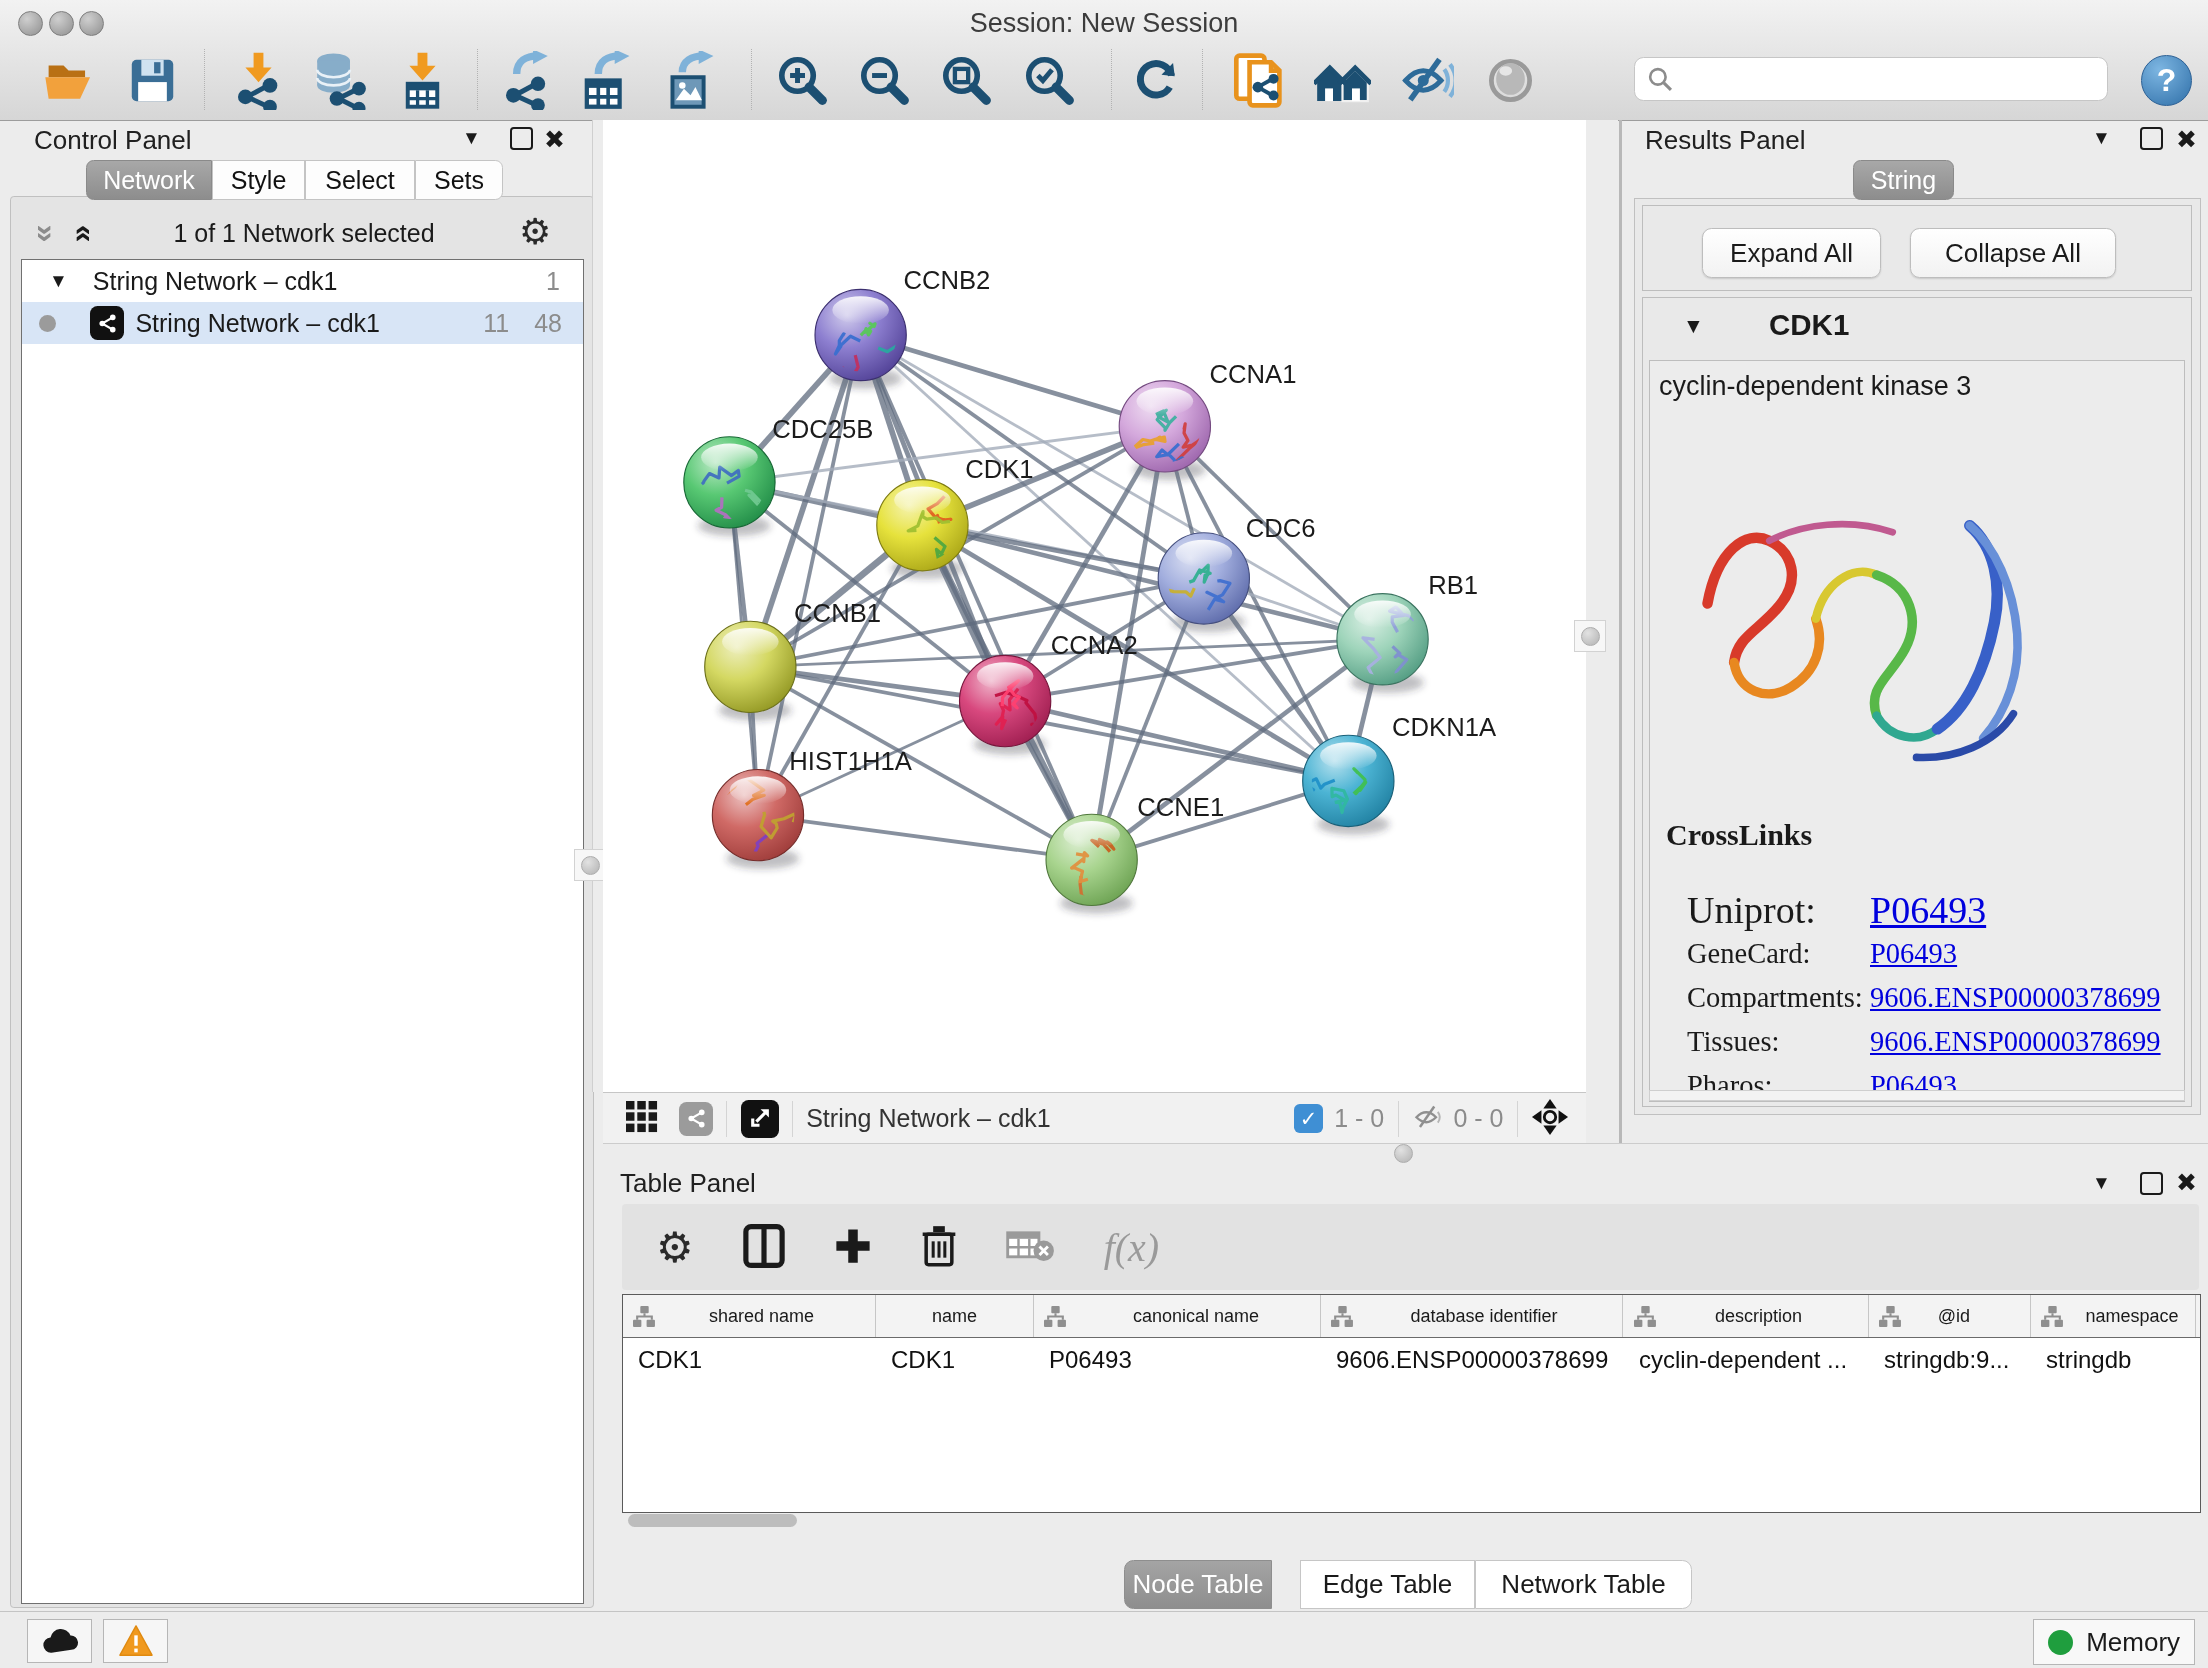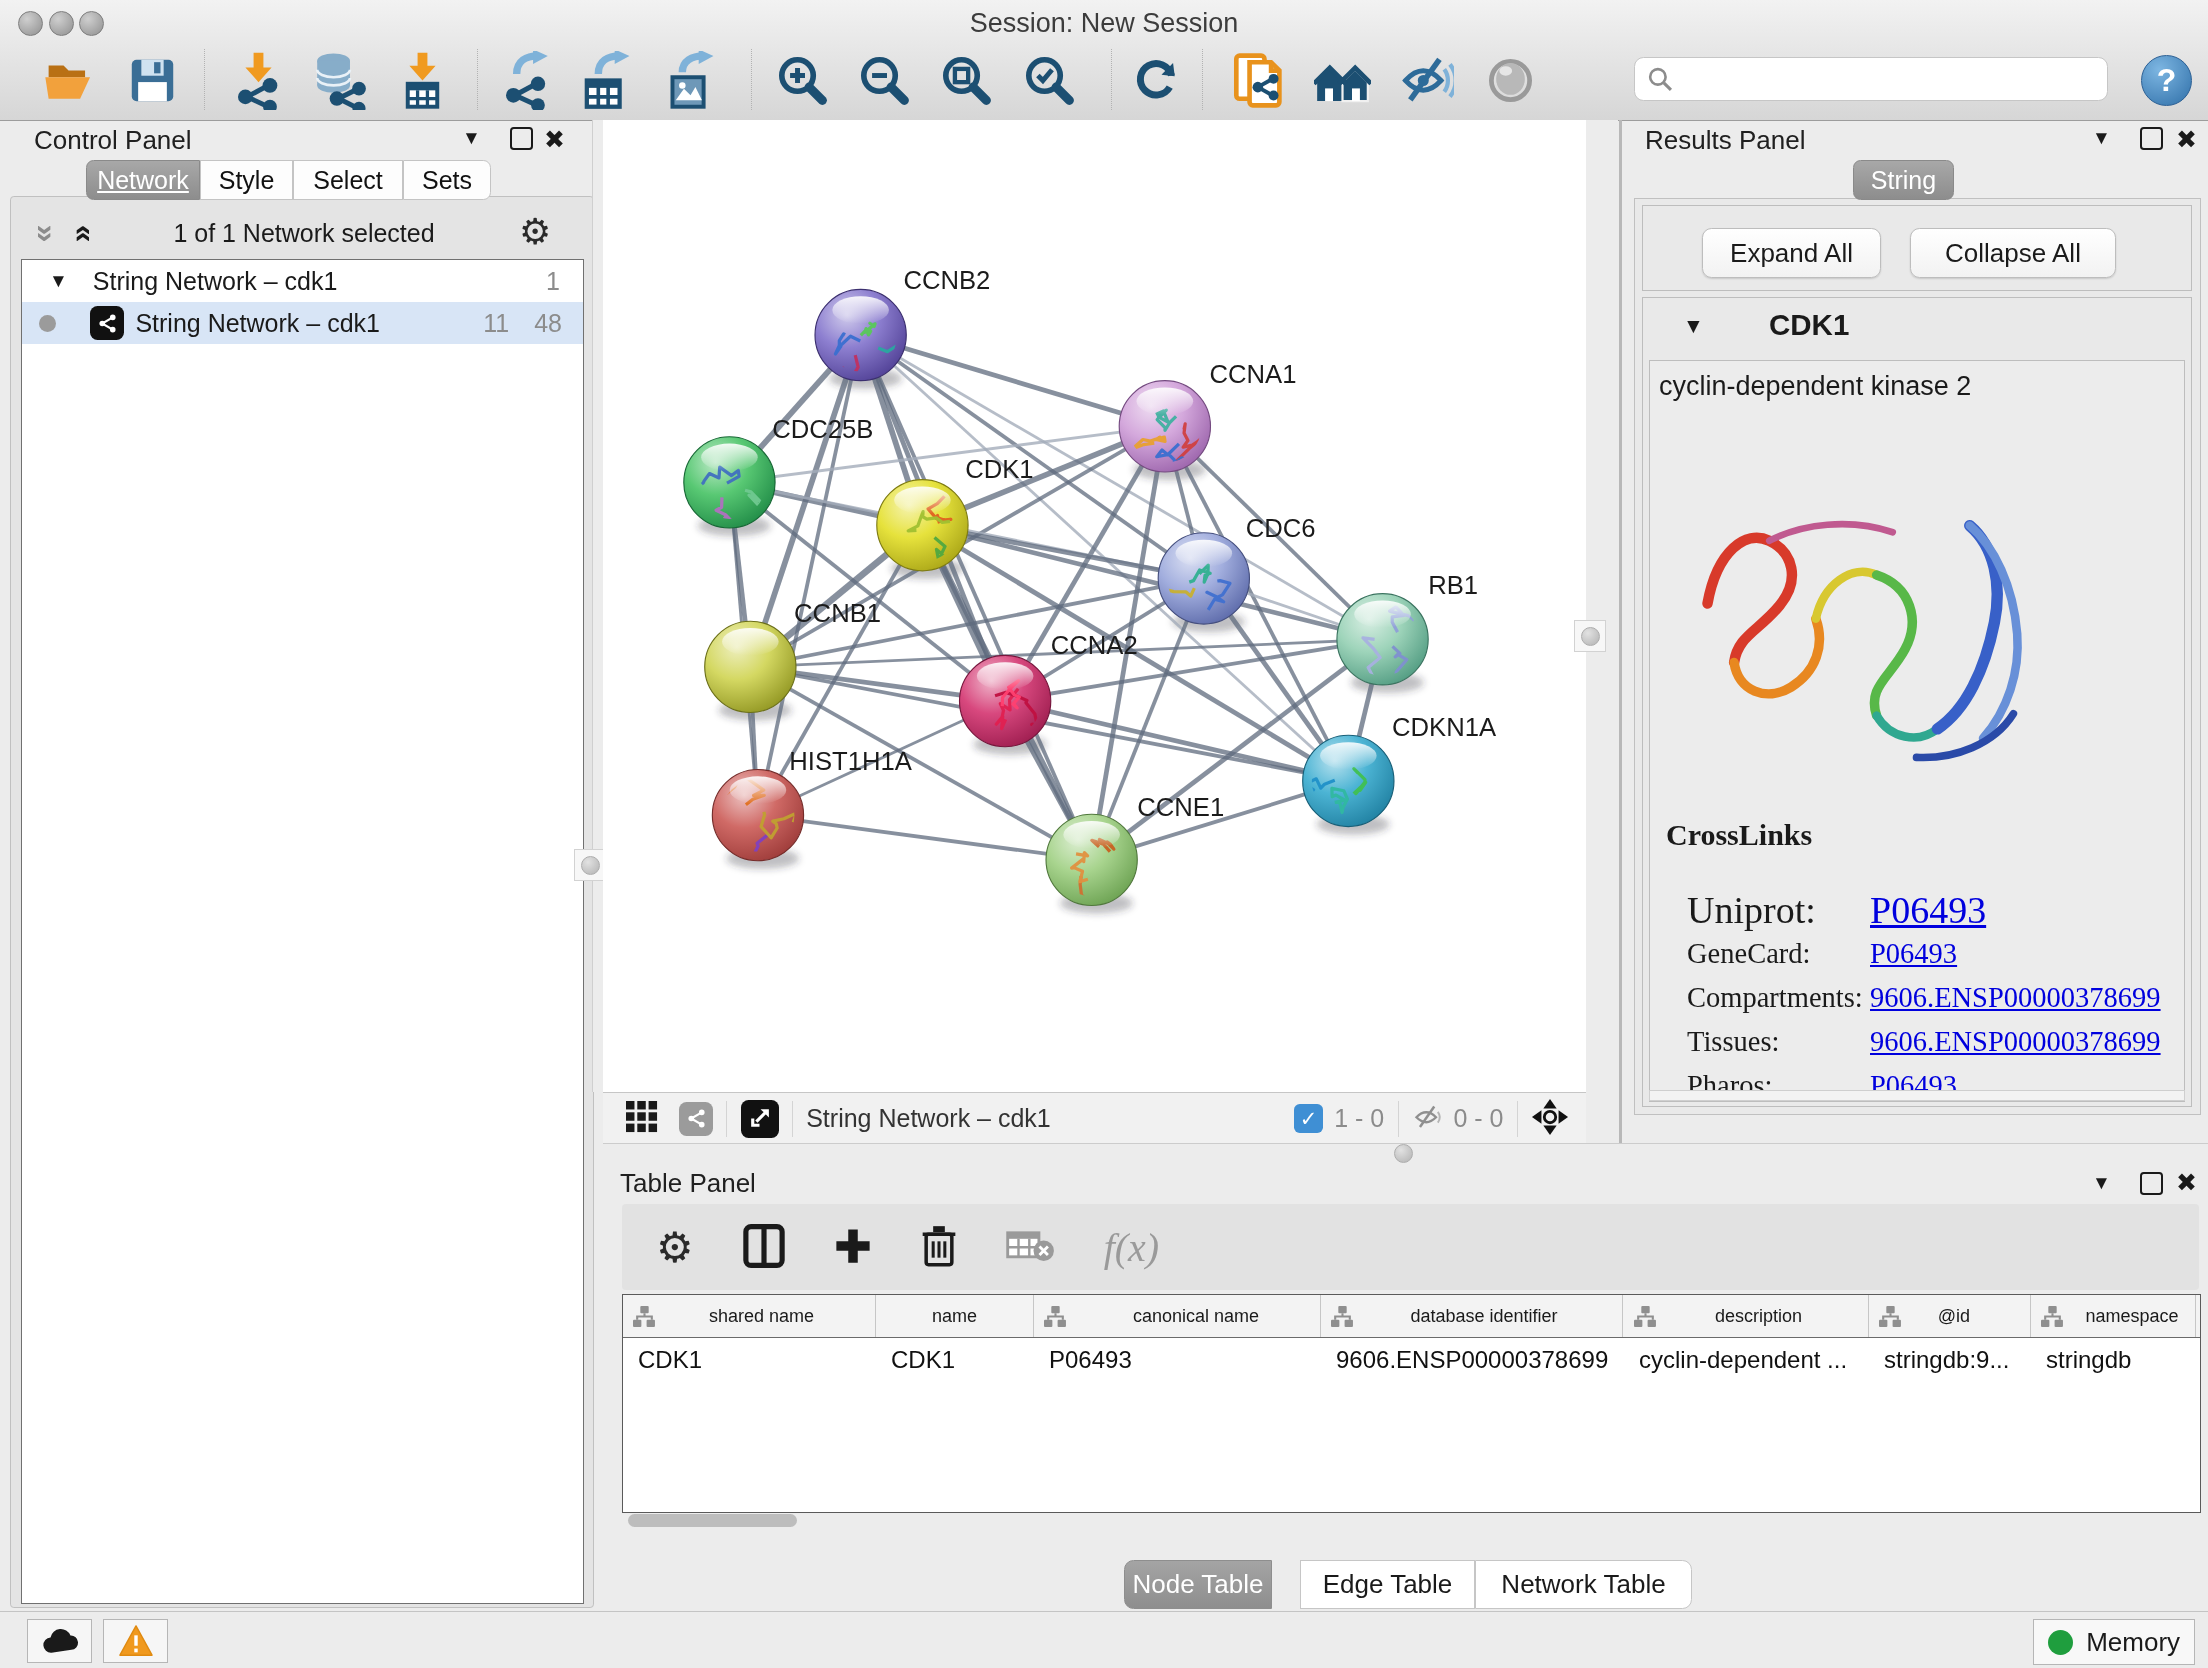--- a/index.html
+++ b/index.html
@@ -274,21 +274,21 @@
   </div>
   <div class="abs help-btn">?</div>
 
   <div class="abs panel-title" style="left:34px;top:125px">Control Panel</div>
   <div class="abs win-min" style="left:462px;top:127px">▼</div>
   <div class="abs win-float" style="left:510px;top:127px"></div>
   <div class="abs win-close" style="left:544px;top:125px">✖</div>
 
   <div class="abs cp-box"></div>
   <div class="abs" id="cp-tabs" style="left:86px;top:160px;display:flex;z-index:3">
-      <div class="tab active first" style="width: 114px; text-decoration: underline;">Network</div>
+      <div class="tab active first" style="width: 126px;">Network</div>
       <div class="tab" style="width: 93px;">Style</div>
       <div class="tab" style="width: 110px;">Select</div>
       <div class="tab last" style="width: 88px;">Sets</div>
     </div>
 
   <div class="abs chev" style="left:38px;top:224px;color:#8c8c8c;transform:rotate(90deg)">»</div>
   <div class="abs chev" style="left:72px;top:224px;color:#1a1a1a;transform:rotate(-90deg)">»</div>
   <div class="abs" style="left:114px;top:219px;width:380px;text-align:center;font-size:25px">1 of 1 Network selected</div>
   <div class="abs" style="left:519px;top:211px;font-size:36px;color:#2a2a2a">⚙</div>
 
@@ -653,21 +653,21 @@
 
   <div class="abs rp-box"></div>
   <div class="abs rp-sub"></div>
   <div class="abs btn" style="left:1702px;top:228px;width:177px;height:48px">Expand All</div>
   <div class="abs btn" style="left:1910px;top:228px;width:204px;height:48px">Collapse All</div>
 
   <div class="abs gene-box"></div>
   <div class="abs" style="left:1683px;top:314px;font-size:21px">▼</div>
   <div class="abs" style="left:1769px;top:308px;font-size:29.5px;font-weight:bold">CDK1</div>
   <div class="abs gene-inner"></div>
-  <div class="abs" style="left:1659px;top:371px;font-size:27px">cyclin-dependent kinase 2</div>
+  <div class="abs" style="left:1659px;top:371px;font-size:27px">cyclin-dependent kinase 3</div>
 
   <svg class="abs" style="left:1679px;top:442px" width="380" height="361" viewBox="0 0 400 380">
     <g fill="none" stroke-linecap="round">
       <path d="M30 170C40 115 70 92 95 104S128 145 106 172S62 204 58 232" stroke="#d83a2a" stroke-width="11"></path>
       <path d="M58 232C62 262 92 274 118 258S154 214 144 186" stroke="#e88820" stroke-width="10"></path>
       <path d="M144 186C152 150 182 128 208 140" stroke="#d8c830" stroke-width="9"></path>
       <path d="M208 140C244 152 254 188 238 218S198 258 208 288" stroke="#58b848" stroke-width="10"></path>
       <path d="M208 288C222 312 252 318 272 302" stroke="#30a890" stroke-width="9"></path>
       <path d="M272 302C302 282 322 240 332 190C340 150 332 110 306 88" stroke="#3860c8" stroke-width="12"></path>
       <path d="M306 88C332 110 352 152 356 202C359 242 346 282 320 312" stroke="#6890d8" stroke-width="9"></path>

